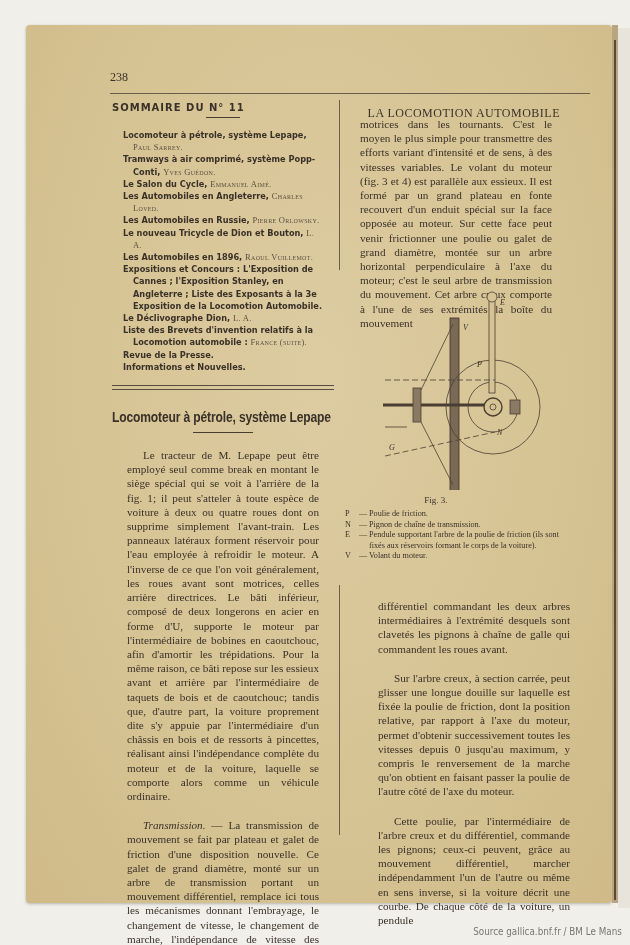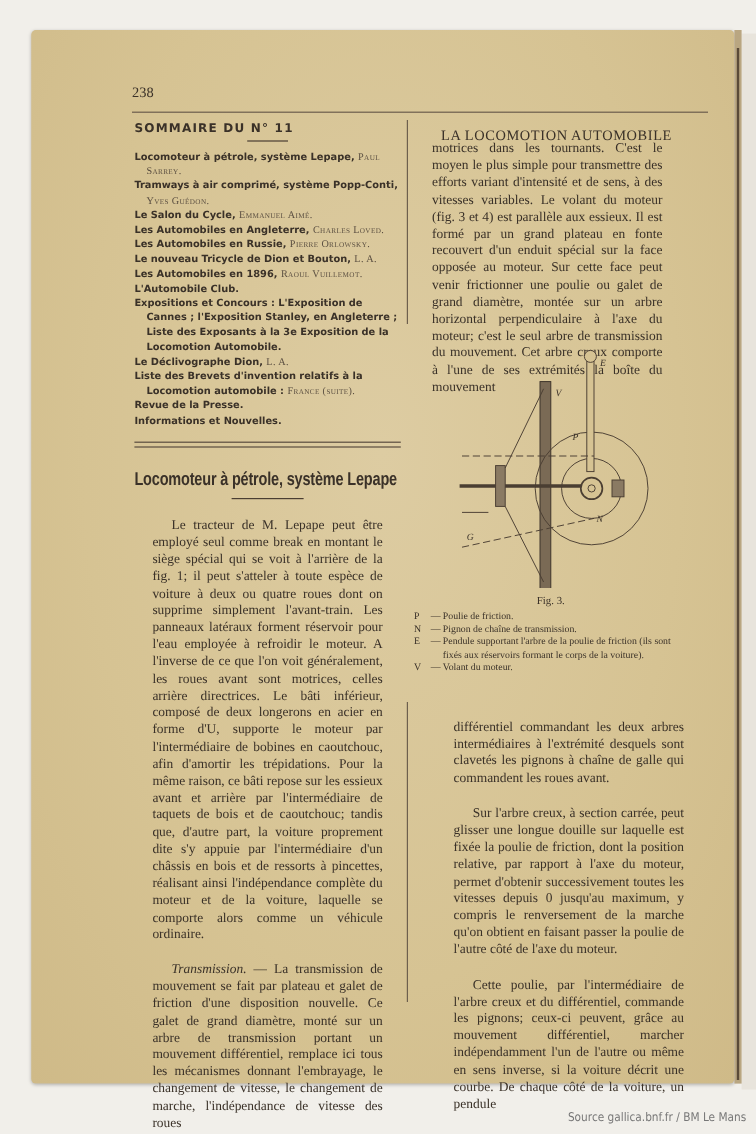--- a/index.html
+++ b/index.html
@@ -14,31 +14,31 @@
   .header { position:absolute; left:110px; top:70px; width:450px; height:16px; }
   .pagenum { position:absolute; left:0; top:0; font-size:12px; }
   .runhead { position:absolute; left:0; width:450px; top:0; text-align:right; font-size:12px; letter-spacing:0.5px;margin-top:36px; }
   .rule { position:absolute; left:110px; top:93px; width:480px; height:1px; background:#6b5d4c; }
   .colA { position:absolute; left:112px; top:100px; width:222px; }
   .colB { position:absolute; left:345px; top:102px; width:222px; }
   .divider { position:absolute; left:339px; top:100px; width:1px; height:170px; background:#6d5f4d; }
   .divider2 { position:absolute; left:339px; top:585px; width:1px; height:250px; background:#6d5f4d; }
   .somm-title { text-align:left; font-family:"DejaVu Sans", sans-serif; font-weight:bold; font-size:10px; letter-spacing:1px; margin:2px 0 2px 0; }
   .somm-rule { width:34px; height:1px; background:#4a3e32; margin:4px auto 6px auto; }
-  .toc { list-style:none; margin:0; padding:0; font-family:"DejaVu Sans", sans-serif; font-size:8.2px; line-height:12.2px; font-weight:bold; }
+  .toc { list-style:none; margin:11px; padding:0; font-family:"DejaVu Sans", sans-serif; font-size:8.2px; line-height:12.2px; font-weight:bold; }
   .toc li { padding-left:10px; text-indent:-10px; }
   .toc .auth { font-weight:normal; font-family:"Liberation Serif", serif; font-size:8.5px; font-variant:small-caps; color:#5b4f41; letter-spacing:0.3px; }
   .double-rule { margin:12px 0 0 0; height:3px; border-top:1px solid #5a4d3f; border-bottom:1px solid #5a4d3f; }
   .art-title { font-family:"Liberation Sans", sans-serif; font-size:15.5px; font-weight:bold; transform:scaleX(0.78); transform-origin:left; white-space:nowrap; margin-top:18px; letter-spacing:-0.2px; }
   .art-rule { width:60px; height:1px; background:#4a3e32; margin:6px auto 10px auto; }
   .body { font-size:11.2px; line-height:14.2px; text-align:justify; margin:0; }
   .body p { margin:15px; text-indent:16px; }
   .body em { font-style:italic; }
   .figure { position:absolute; left:345px; top:280px; width:225px; height:210px; }
-  .figcap { position:absolute; left:348px; top:495px; width:222px; text-align:center; font-size:9px; }
+  .figcap { position:absolute; left:325px; top:495px; width:222px; text-align:center; font-size:9px; }
   .legend { position:absolute; left:345px; top:509px; width:222px; font-size:8.2px; line-height:10.6px; }
   .legend .row { display:flex; }
   .legend .k { width:14px; flex:none; }
   .legend .d { width:10px; flex:none; }
   .legend .t { flex:1; }
   .colB2 { position:absolute; left:363px; top:584px; width:222px; }
   .source { position:absolute; right:8px; top:926px; font-family:"DejaVu Sans", sans-serif; font-size:10px; color:#777; transform:scaleX(0.88); transform-origin:right; }
 </style>
 </head>
 <body>
@@ -58,21 +58,20 @@
   <div class="somm-title">SOMMAIRE DU N° 11</div>
   <div class="somm-rule"></div>
   <ul class="toc">
     <li><span>Locomoteur à pétrole, système Lepape, </span><span class="auth">Paul Sarrey.</span></li>
     <li><span>Tramways à air comprimé, système Popp-Conti, </span><span class="auth">Yves Guédon.</span></li>
     <li><span>Le Salon du Cycle, </span><span class="auth">Emmanuel Aimé.</span></li>
     <li><span>Les Automobiles en Angleterre, </span><span class="auth">Charles Loved.</span></li>
     <li><span>Les Automobiles en Russie, </span><span class="auth">Pierre Orlowsky.</span></li>
     <li><span>Le nouveau Tricycle de Dion et Bouton, </span><span class="auth">L. A.</span></li>
     <li><span>Les Automobiles en 1896, </span><span class="auth">Raoul Vuillemot.</span></li>
-    <li><span>L'Automobile Club.</span><span class="auth"></span></li>
     <li><span>Expositions et Concours : L'Exposition de Cannes ; l'Exposition Stanley, en Angleterre ; Liste des Exposants à la 3e Exposition de la Locomotion Automobile.</span><span class="auth"></span></li>
     <li><span>Le Déclivographe Dion, </span><span class="auth">L. A.</span></li>
     <li><span>Liste des Brevets d'invention relatifs à la Locomotion automobile : </span><span class="auth">France (suite).</span></li>
     <li><span>Revue de la Presse.</span><span class="auth"></span></li>
     <li><span>Informations et Nouvelles.</span><span class="auth"></span></li>
   </ul>
   <div class="double-rule"></div>
   <div class="art-title">Locomoteur à pétrole, système Lepape</div>
   <div class="art-rule"></div>
   <div class="body">

